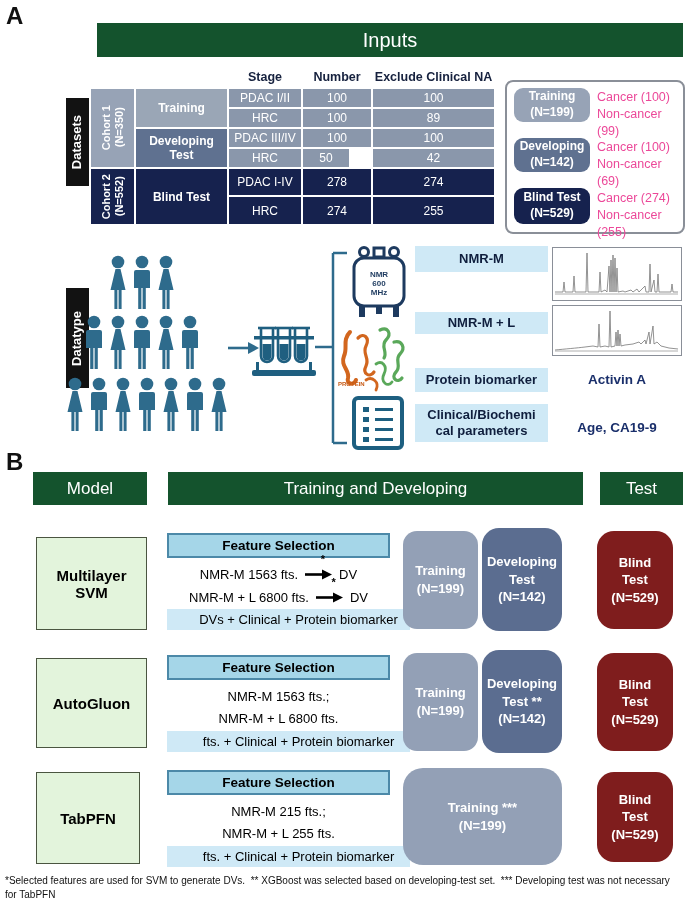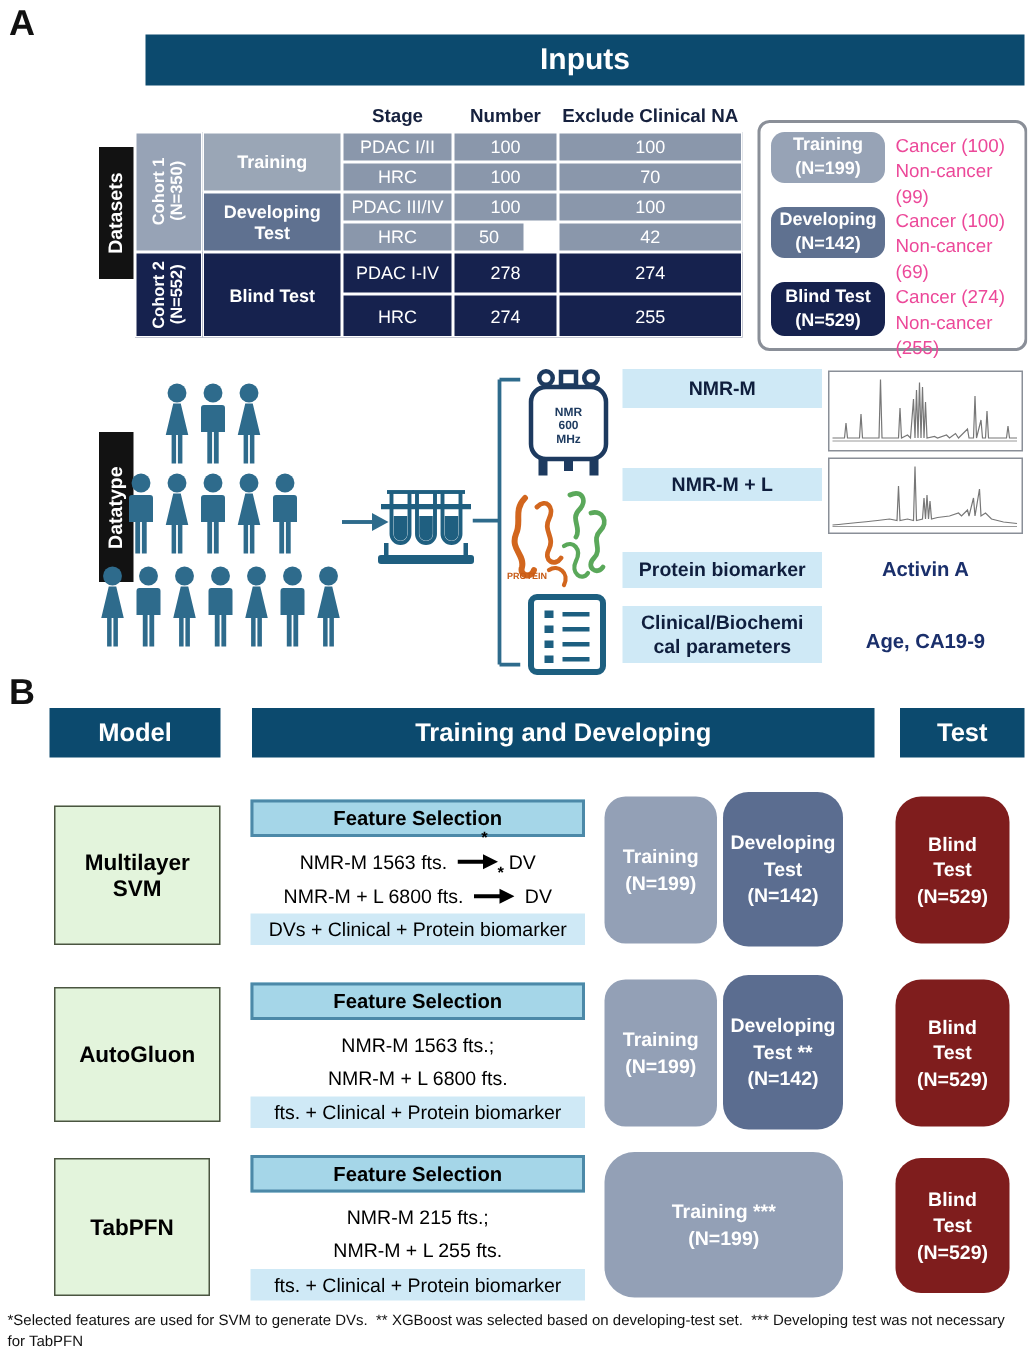--- a/index.html
+++ b/index.html
@@ -2,21 +2,21 @@
 <html><head>
 <meta charset="utf-8">
 <style>
   html,body{margin:0;padding:0;background:#fff;}
   #fig{position:relative;width:685px;height:903px;background:#fff;
        font-family:"Liberation Sans",sans-serif;overflow:hidden;}
   .abs{position:absolute;}
   .ctr{display:flex;align-items:center;justify-content:center;text-align:center;}
   .pre{white-space:pre-line;}
   .panel-label{font-size:24px;font-weight:bold;color:#111;}
-  .green-bar{background:#0c4a6e;color:#fff;font-weight:bold;}
+  .green-bar{background:#14532d;color:#fff;font-weight:normal;}
   .side-box{background:#121212;color:#fff;}
   .vtext{writing-mode:vertical-rl;transform:rotate(180deg);font-weight:bold;
          text-align:center;line-height:1.15;}
   .cell{border:1px solid #fff;color:#fff;font-size:12px;box-sizing:border-box;}
   .cell.bold{font-weight:bold;}
   .c-light{background:#97a3b6;}
   .c-mid2{background:#9aa6b6;}
   .c-row{background:#8a97ab;}
   .c-dark{background:#5f7190;}
   .c-navy{background:#16224e;}
@@ -25,21 +25,21 @@
   .chip{border-radius:9px;color:#fff;font-size:12px;font-weight:bold;line-height:1.3;}
   .sumtxt{font-size:12.5px;color:#ec4899;line-height:1.35;}
   .dt-label{background:#cfe9f6;color:#0f1e3d;font-weight:bold;font-size:13px;line-height:1.25;}
   .spec-box{border:1.5px solid #8a8f98;background:#fff;box-sizing:border-box;}
   .cap{font-size:13.5px;font-weight:bold;color:#1a2f6b;}
   .bhdr{font-size:17px;}
   .model-box{background:#e3f4dc;border:1.5px solid #4a5540;color:#000;
              font-size:15px;font-weight:bold;box-sizing:border-box;}
   .fs-box{background:#a5d6e8;border:2px solid #4c89a8;color:#000;
           font-size:13.5px;font-weight:bold;box-sizing:border-box;}
-  .strip{background:#cfe9f6;color:#000;font-size:13px;}
+  .strip{background:#cfe9f6;color:#000;font-size:13px;padding-left:20px;}
   .fline{font-size:13px;color:#000;gap:7px;}
   .rchip{border-radius:17px;color:#fff;font-size:13px;font-weight:bold;line-height:1.35;}
   .r-train{background:#93a0b6;}
   .r-dev{background:#5b6d90;}
   .r-blind{background:#7f1d1d;}
   .arrow-wrap{position:relative;display:inline-block;line-height:0;}
   .star{position:absolute;top:-10px;right:7px;font-size:11px;font-weight:bold;color:#000;}
   .foot{font-size:10px;color:#111;line-height:1.4;white-space:pre-wrap;}
   svg{display:block;}
 </style>
@@ -70,21 +70,21 @@
   <div class="abs cell c-mid2 bold ctr" style="left:135px;top:88px;width:93px;height:40px;">Training</div>
   <div class="abs cell c-dark bold ctr" style="left:135px;top:128px;width:93px;height:40px;">Developing Test</div>
   <div class="abs cell c-navy bold ctr" style="left:135px;top:168px;width:93px;height:57px;">Blind Test</div>
 
   <div class="abs cell c-row ctr" style="left:228px;top:88px;width:74px;height:20px;">PDAC I/II</div>
   <div class="abs cell c-row ctr" style="left:302px;top:88px;width:70px;height:20px;">100</div>
   <div class="abs cell c-row ctr" style="left:372px;top:88px;width:123px;height:20px;">100</div>
 
   <div class="abs cell c-row ctr" style="left:228px;top:108px;width:74px;height:20px;">HRC</div>
   <div class="abs cell c-row ctr" style="left:302px;top:108px;width:70px;height:20px;">100</div>
-  <div class="abs cell c-row ctr" style="left:372px;top:108px;width:123px;height:20px;">70</div>
+  <div class="abs cell c-row ctr" style="left:372px;top:108px;width:123px;height:20px;">89</div>
 
   <div class="abs cell c-row ctr" style="left:228px;top:128px;width:74px;height:20px;">PDAC III/IV</div>
   <div class="abs cell c-row ctr" style="left:302px;top:128px;width:70px;height:20px;">100</div>
   <div class="abs cell c-row ctr" style="left:372px;top:128px;width:123px;height:20px;">100</div>
 
   <div class="abs cell c-row ctr" style="left:228px;top:148px;width:74px;height:20px;">HRC</div>
   <div class="abs cell c-row ctr" style="left:302px;top:148px;width:48px;height:20px;">50</div>
   <div class="abs cell c-row ctr" style="left:372px;top:148px;width:123px;height:20px;">42</div>
 
   <div class="abs cell c-navy ctr" style="left:228px;top:168px;width:74px;height:28px;">PDAC I-IV</div>

